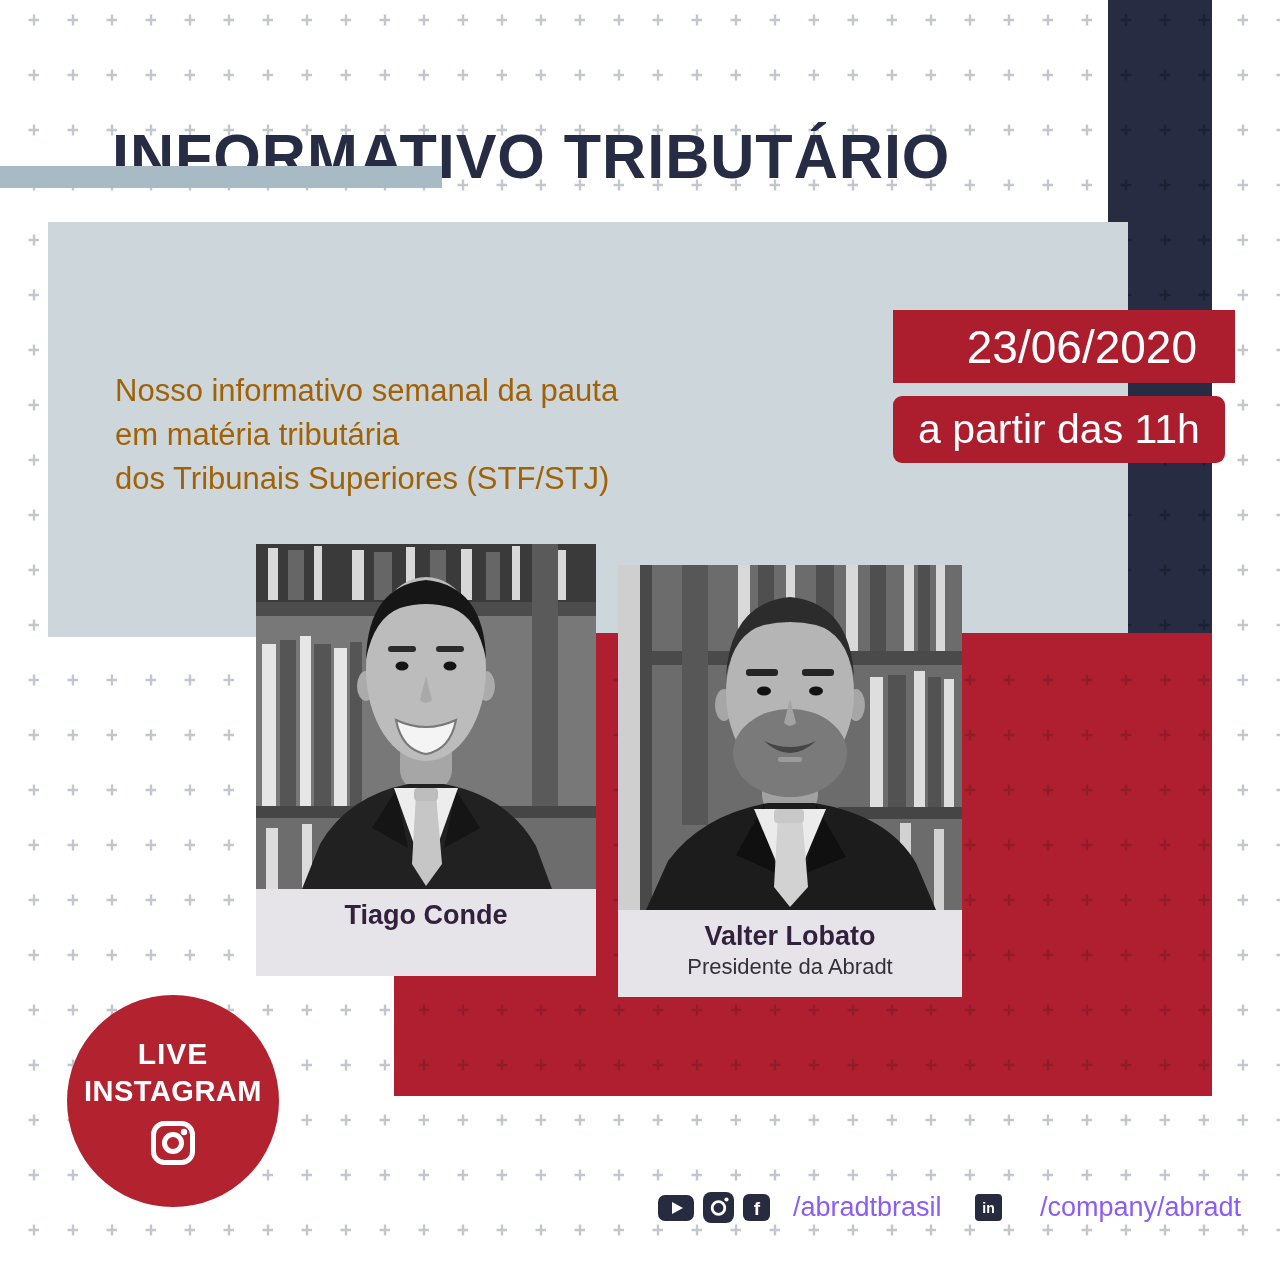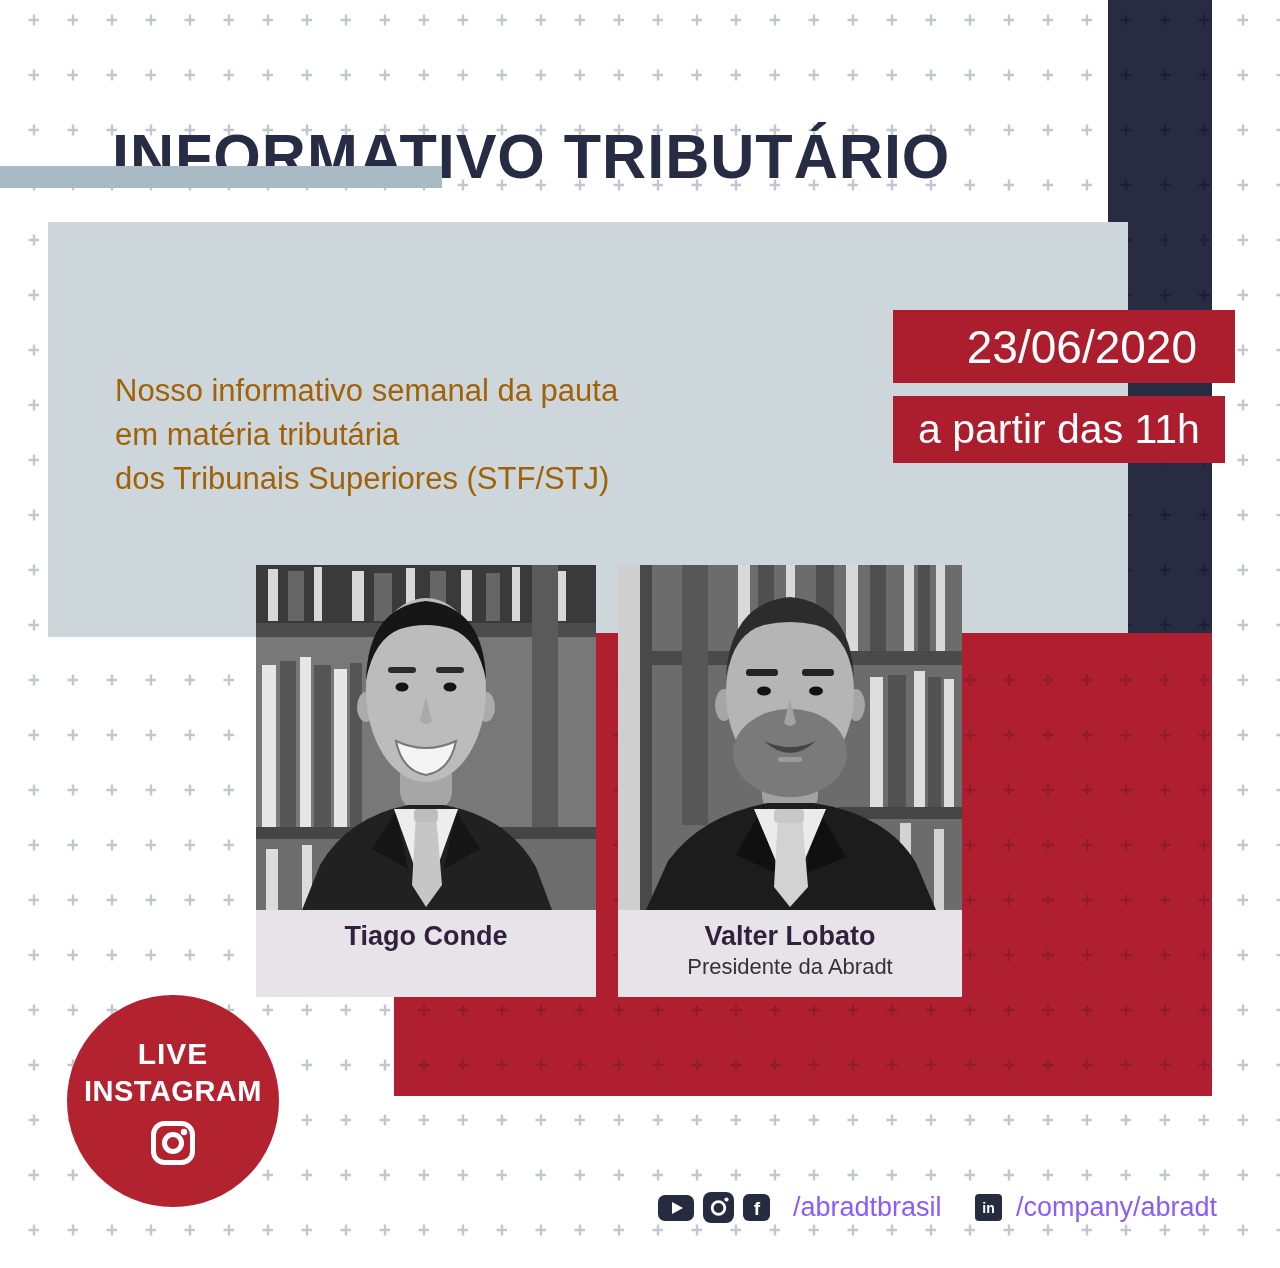--- a/index.html
+++ b/index.html
@@ -14,41 +14,41 @@
   .title{left:112px;top:78px;width:950px;z-index:2;color:#272c45;font-size:63px;font-weight:800;
          letter-spacing:1px;transform:scaleX(.97);transform-origin:left top;white-space:nowrap;}
   .rule{left:0;top:166px;width:442px;height:22px;background:#a8bac3;z-index:2;}
   .infobox{left:48px;top:222px;width:1080px;height:415px;background:#cdd6db;z-index:2;}
   .infotext{left:115px;top:338px;z-index:3;color:#a16207;font-size:31px;line-height:44px;}
   .infotext .line{display:block;}
   .panel-red{left:394px;top:633px;width:818px;height:463px;background:#b01f2f;z-index:3;}
   .badge{z-index:5;background:#ac1e2d;color:#ffffff;display:flex;align-items:center;}
   .badge-date{left:893px;top:310px;width:342px;height:73px;justify-content:flex-end;
               padding-right:38px;box-sizing:border-box;font-size:46px;text-align:right;}
-  .badge-time{left:893px;top:396px;width:332px;height:67px;justify-content:center;font-size:41px;}
+  .badge-time{left:893px;top:396px;width:332px;height:67px;justify-content:center;font-size:41px;border-radius:9px;}
 
   
   .speaker{z-index:4;margin:0;}
   .speaker .photo{width:100%;height:345px;background:#7e7e7e;overflow:hidden;}
   .card{height:87px;background:#e6e4e8;text-align:center;box-sizing:border-box;padding-top:10px;}
   .name{color:#32203e;font-size:27px;font-weight:bold;line-height:32px;}
   .role{color:#363039;font-size:22px;line-height:30px;}
-  .speaker-1{left:256px;top:565px;width:340px;}
+  .speaker-1{left:256px;top:544px;width:340px;}
   .speaker-2{left:618px;top:565px;width:344px;}
 
   
   .live{left:67px;top:995px;width:212px;height:212px;border-radius:50%;background:#b3222f;z-index:4;
         display:flex;flex-direction:column;align-items:center;justify-content:center;color:#ffffff;}
   .live-l1{font-size:30px;font-weight:bold;letter-spacing:1px;}
   .live-l2{font-size:29px;font-weight:bold;letter-spacing:.5px;margin-top:4px;}
   .live .glyph{margin-top:12px;}
 
   
   .footer-left{left:658px;top:1192px;z-index:4;display:flex;align-items:center;gap:9px;}
-  .footer-right{left:975px;top:1192px;z-index:4;display:flex;align-items:center;gap:0;}
+  .footer-right{left:975px;top:1192px;z-index:4;display:flex;align-items:center;gap:24px;}
   .handle{color:#8b5cf6;font-size:27px;margin-left:14px;}
 </style>
 </head>
 <body>
 
 <div class="canvas">
 
   <svg class="abs plusbg" width="1280" height="1268" aria-hidden="true">
     <defs>
       <pattern id="pw" width="39" height="55" patternUnits="userSpaceOnUse">

